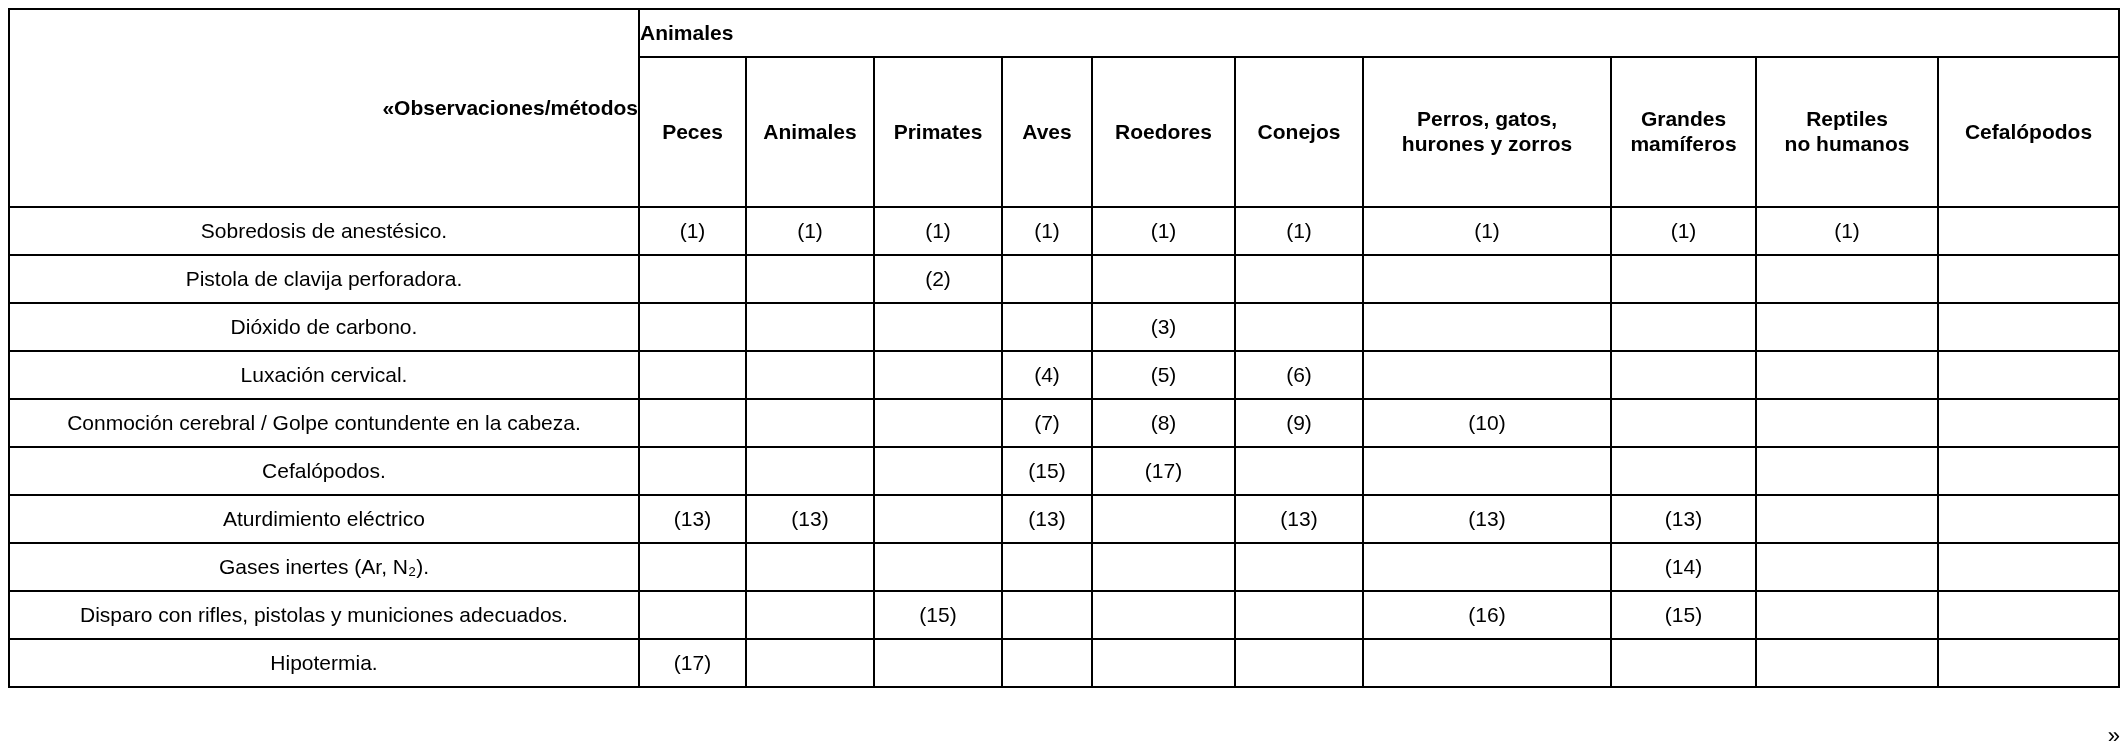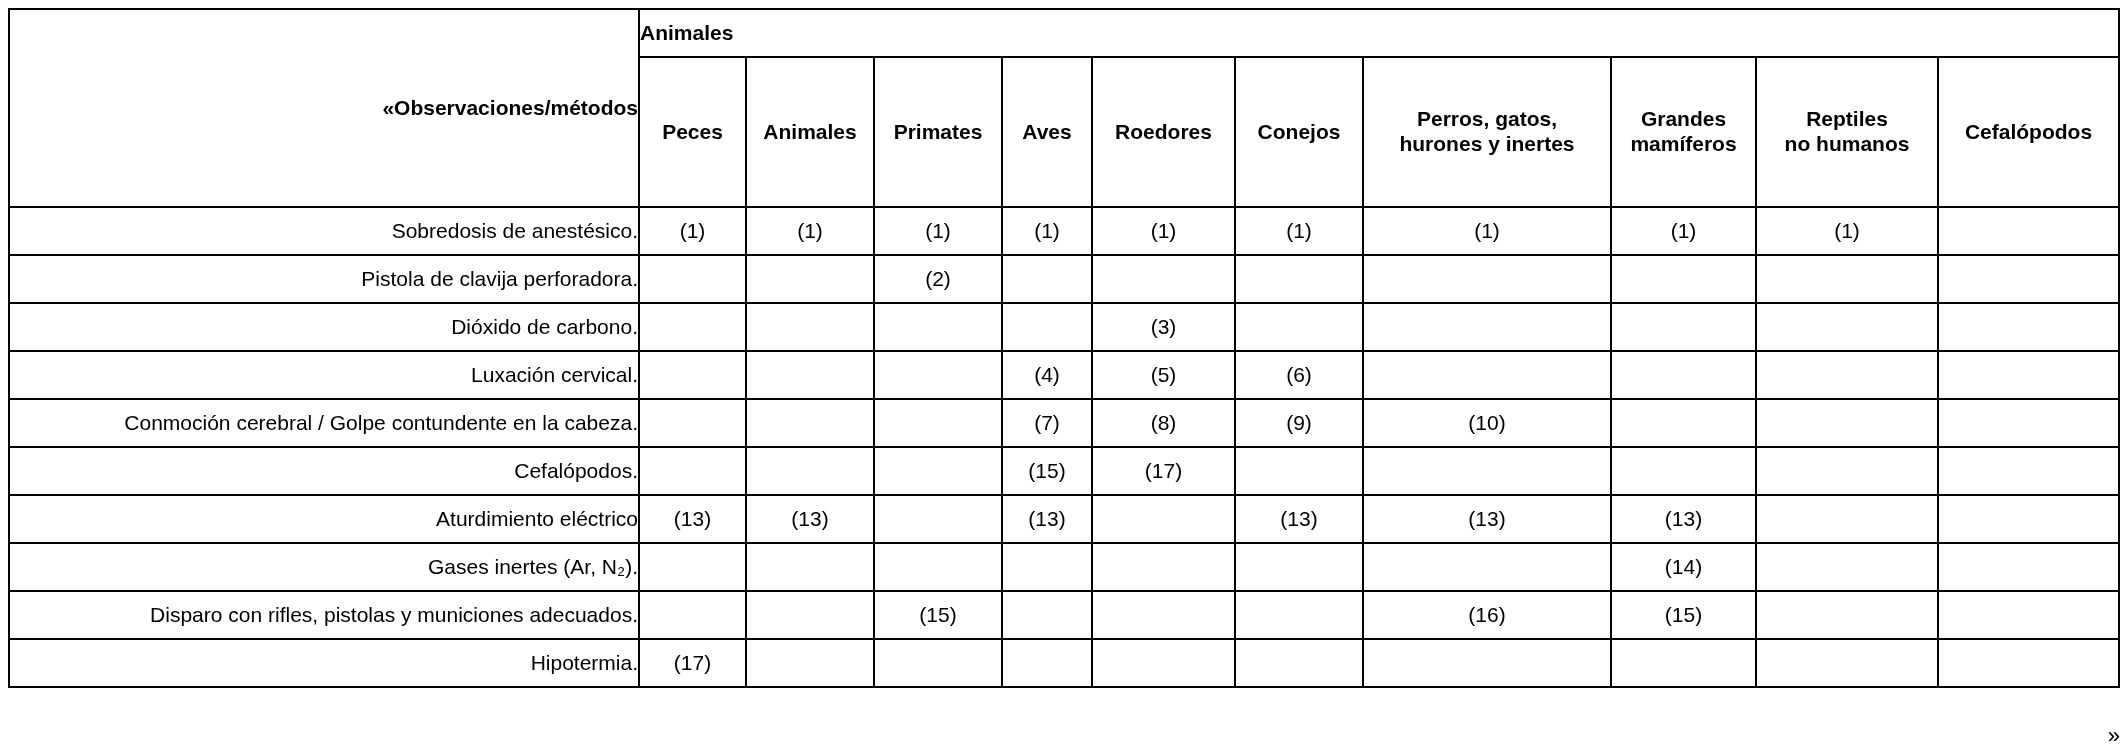--- a/index.html
+++ b/index.html
@@ -52,21 +52,21 @@
     padding: 6px 4px;
   }
   th.col-head {
     text-align: center;
     font-weight: bold;
     font-size: 22px;
     padding: 6px 4px;
     height: 148px;
   }
   td.label-cell {
-    text-align: right;
+    text-align: center;
     padding: 9px 8px 9px 10px;
     font-size: 21px;
     font-weight: normal;
     height: 46px;
   }
   td.val-cell {
     text-align: center;
     font-size: 21px;
     height: 46px;
   }
@@ -111,21 +111,21 @@
         <th class="animals-head" colspan="10">Animales</th>
       </tr>
       <tr>
         <th class="col-head">Peces</th>
         <th class="col-head">Animales</th>
         <th class="col-head">Primates</th>
         <th class="col-head">Aves</th>
         <th class="col-head">Roedores</th>
         <th class="col-head">Conejos</th>
         <th class="col-head" style="white-space:pre-line">Perros, gatos,
-hurones y inertes</th>
+hurones y zorros</th>
         <th class="col-head" style="white-space:pre-line">Grandes
 mamíferos</th>
         <th class="col-head" style="white-space:pre-line">Reptiles
 no humanos</th>
         <th class="col-head">Cefalópodos</th>
       </tr>
     </thead>
     <tbody id="table-body">
         <tr>
           <td class="label-cell">Sobredosis de anestésico.</td>

